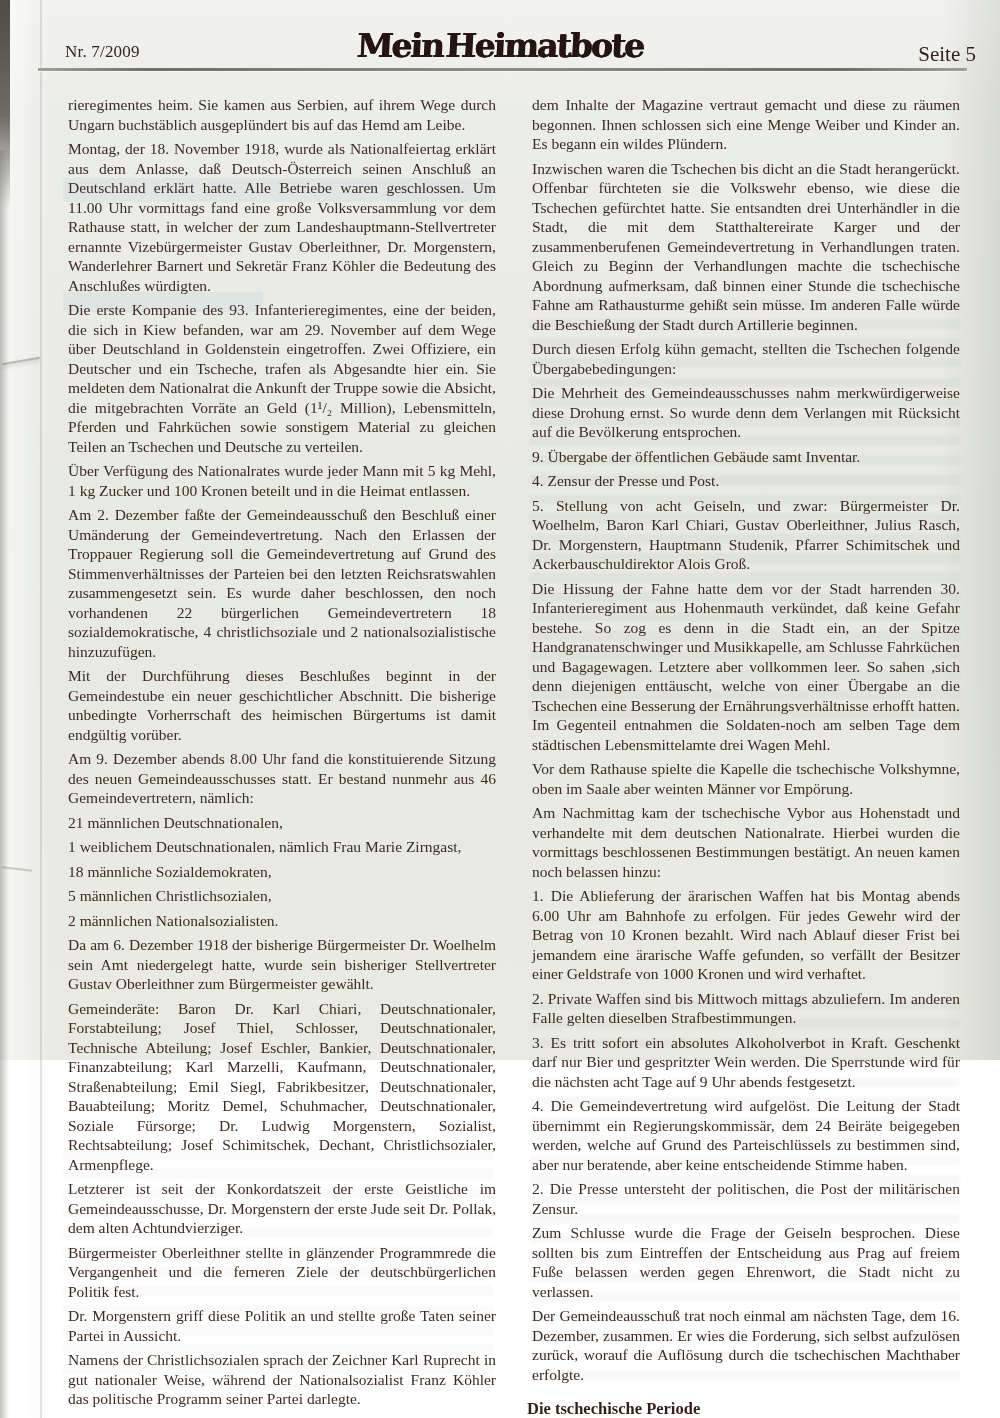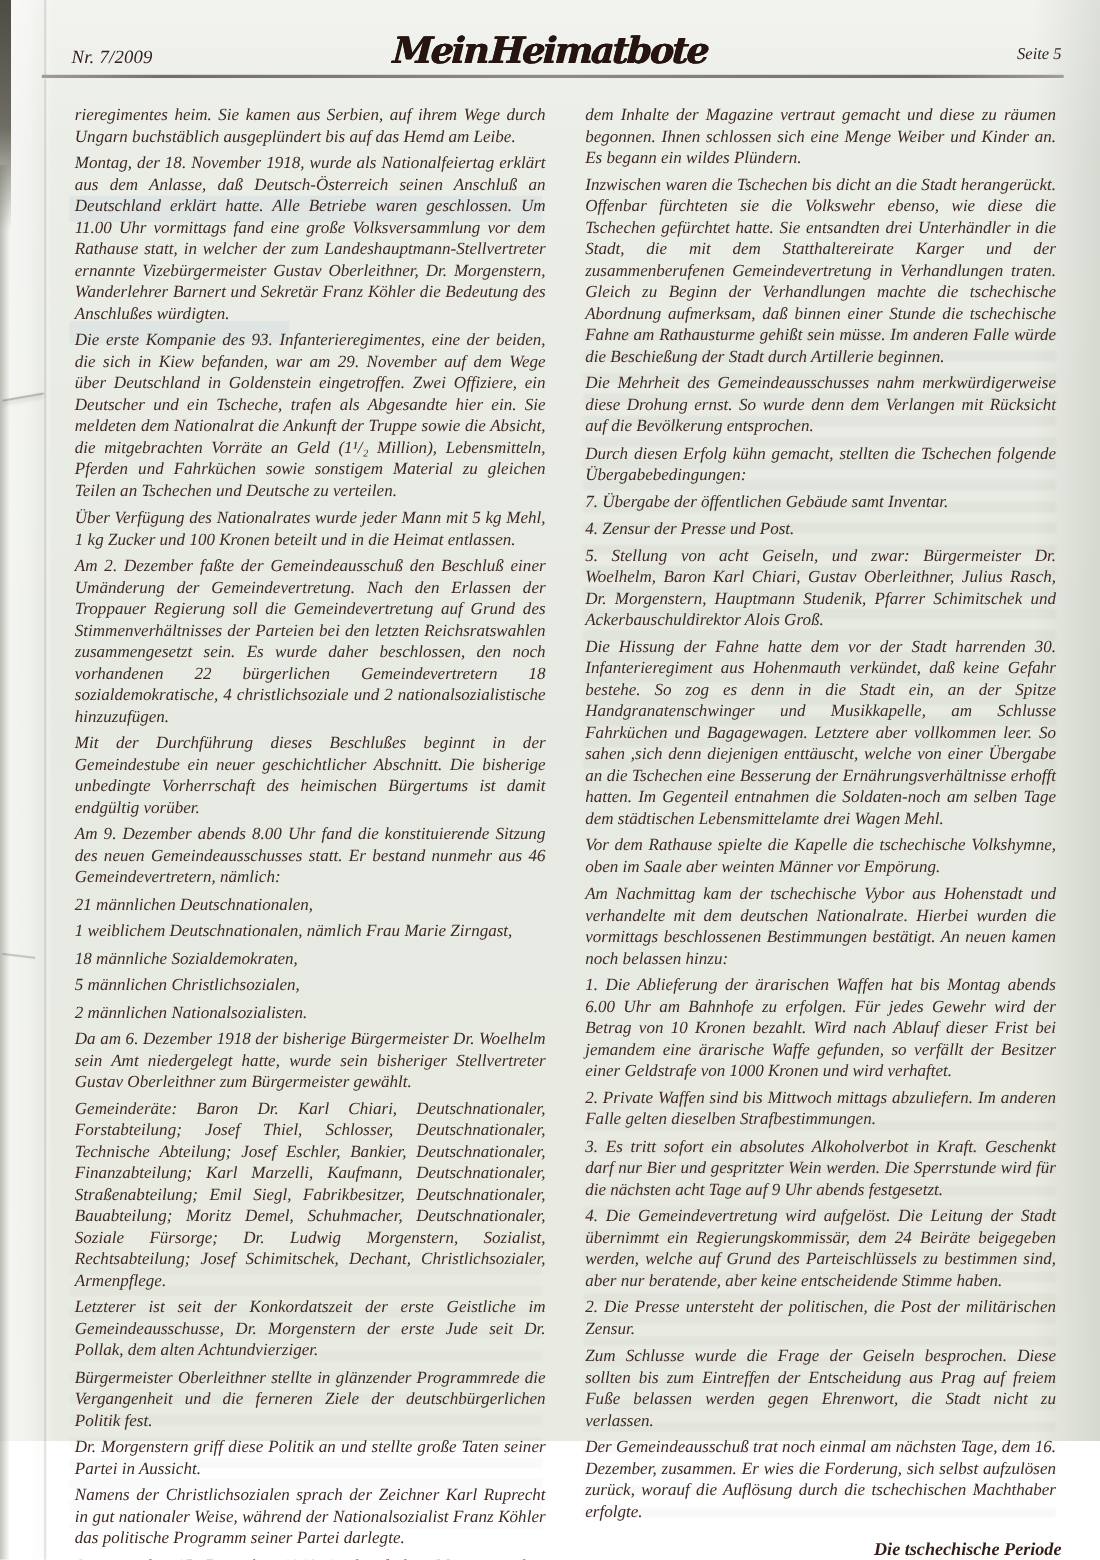--- a/index.html
+++ b/index.html
@@ -6,27 +6,26 @@
     margin: 0;
     padding: 0;
     width: 1000px;
     height: 1418px;
     overflow: hidden;
     font-family: "Liberation Serif", "DejaVu Serif", serif;
   }
   .page {
     position: relative;
     width: 1000px;
-    height: 1310px;
+    height: 1060px;
     color: #3e2a22;
     background:
       linear-gradient(90deg, rgba(255,255,255,0.5) 10px, rgba(255,255,255,0.30) 30px, rgba(255,255,255,0) 48px),
       linear-gradient(90deg, rgba(0,0,0,0) 94%, rgba(110,118,100,0.16) 100%),
       linear-gradient(180deg, #f2f3ef 0%, #ebede7 10%, #e7eae2 50%, #e9ebe3 100%);
-    font-style: italic;
   }
   
   .binding-dark {
     position: absolute; left: 0; top: 0; width: 10px; height: 210px;
     background: linear-gradient(180deg, #4d4c45 0%, #6e6c63 55%, rgba(150,148,138,0) 100%);
     pointer-events: none;
   }
   .binding-soft {
     position: absolute; left: 0; top: 150px; width: 9px; height: 1268px;
     background: linear-gradient(90deg, rgba(120,118,108,0.45), rgba(120,118,108,0));
@@ -70,22 +69,22 @@
   .hp1 { left: 63px; top: 178px; width: 430px; height: 24px; }
   .hp2 { left: 63px; top: 292px; width: 200px; height: 20px; }
 
   
   .header { position: absolute; left: 0; top: 0; width: 1000px; }
   .issue-number {
     position: absolute; left: 65px; top: 42px;
     font-size: 17px; letter-spacing: 0.2px; color: #33231d;
   }
   .page-number {
-    position: absolute; right: 35px; top: 42px;
-    font-size: 15px; color: #33231d;
+    position: absolute; right: 24px; top: 42px;
+    font-size: 21px; color: #33231d;
   }
   .masthead {
     position: absolute; left: 0; top: 26px; width: 1000px;
     text-align: center;
     font-family: "DejaVu Serif", serif;
     font-weight: bold;
     font-size: 33px;
     letter-spacing: -2px;
     word-spacing: -7px;
     color: #261410;
@@ -101,21 +100,21 @@
   
   .column {
     position: absolute; top: 90px; width: 438px;
     font-size: 15.5px; line-height: 19.5px;
     text-align: justify;
   }
   .col-left  { left: 63px;  }
   .col-right { left: 527px; }
   .para { margin: 5px; padding: 0; }
   .para.heading {
-    text-align: right;
+    text-align: left;
     font-weight: bold;
     font-size: 16.5px;
     margin: 15px 0 28px 0;
     color: #331f18;
   }
 </style>
 </head>
 <body>
 
 <div class="page">
@@ -155,23 +154,23 @@
       <p class="para">Gemeinderäte: Baron Dr. Karl Chiari, Deutschnationaler, Forstabteilung; Josef Thiel, Schlosser, Deutschnationaler, Technische Abteilung; Josef Eschler, Bankier, Deutschnationaler, Finanzabteilung; Karl Marzelli, Kaufmann, Deutschnationaler, Straßenabteilung; Emil Siegl, Fabrikbesitzer, Deutschnationaler, Bauabteilung; Moritz Demel, Schuhmacher, Deutschnationaler, Soziale Fürsorge; Dr. Ludwig Morgenstern, Sozialist, Rechtsabteilung; Josef Schimitschek, Dechant, Christlichsozialer, Armenpflege.</p>
       <p class="para">Letzterer ist seit der Konkordatszeit der erste Geistliche im Gemeindeausschusse, Dr. Morgenstern der erste Jude seit Dr. Pollak, dem alten Achtundvierziger.</p>
       <p class="para">Bürgermeister Oberleithner stellte in glänzender Programmrede die Vergangenheit und die ferneren Ziele der deutschbürgerlichen Politik fest.</p>
       <p class="para">Dr. Morgenstern griff diese Politik an und stellte große Taten seiner Partei in Aussicht.</p>
       <p class="para">Namens der Christlichsozialen sprach der Zeichner Karl Ruprecht in gut nationaler Weise, während der Nationalsozialist Franz Köhler das politische Programm seiner Partei darlegte.</p>
       <p class="para">Sonntag, den 15. Dezember 1918, in den frühen Morgenstunden, verbreitete sich das Gerücht, daß sich die Tschechen von allen Seiten über die Felder an die Stadt heranschlichen. Diese Nachricht rief furchtbare Aufregung in der Bevölkerung hervor. Man rief von allen Seiten nach der aus arbeitslosen Heimkehrern aller Waffengattungen gebildeten Volkswehr. Diese aber war bereits benachrichtigt und - in alle Winde zerstoben. Vorher aber hatte sich ein Teil von ihnen mit</p>
     </div>
   <div class="column col-right">
       <p class="para">dem Inhalte der Magazine vertraut gemacht und diese zu räumen begonnen. Ihnen schlossen sich eine Menge Weiber und Kinder an. Es begann ein wildes Plündern.</p>
       <p class="para">Inzwischen waren die Tschechen bis dicht an die Stadt herangerückt. Offenbar fürchteten sie die Volkswehr ebenso, wie diese die Tschechen gefürchtet hatte. Sie entsandten drei Unterhändler in die Stadt, die mit dem Statthaltereirate Karger und der zusammenberufenen Gemeindevertretung in Verhandlungen traten. Gleich zu Beginn der Verhandlungen machte die tschechische Abordnung aufmerksam, daß binnen einer Stunde die tschechische Fahne am Rathausturme gehißt sein müsse. Im anderen Falle würde die Beschießung der Stadt durch Artillerie beginnen.</p>
+      <p class="para">Durch diesen Erfolg kühn gemacht, stellten die Tschechen folgende Übergabebedingungen:</p>
       <p class="para">Die Mehrheit des Gemeindeausschusses nahm merkwürdigerweise diese Drohung ernst. So wurde denn dem Verlangen mit Rücksicht auf die Bevölkerung entsprochen.</p>
-      <p class="para">Durch diesen Erfolg kühn gemacht, stellten die Tschechen folgende Übergabebedingungen:</p>
-      <p class="para">7. Übergabe der öffentlichen Gebäude samt Inventar.</p>
+      <p class="para">9. Übergabe der öffentlichen Gebäude samt Inventar.</p>
       <p class="para">4. Zensur der Presse und Post.</p>
       <p class="para">5. Stellung von acht Geiseln, und zwar: Bürgermeister Dr. Woelhelm, Baron Karl Chiari, Gustav Oberleithner, Julius Rasch, Dr. Morgenstern, Hauptmann Studenik, Pfarrer Schimitschek und Ackerbauschuldirektor Alois Groß.</p>
       <p class="para">Die Hissung der Fahne hatte dem vor der Stadt harrenden 30. Infanterieregiment aus Hohenmauth verkündet, daß keine Gefahr bestehe. So zog es denn in die Stadt ein, an der Spitze Handgranatenschwinger und Musikkapelle, am Schlusse Fahrküchen und Bagagewagen. Letztere aber vollkommen leer. So sahen ,sich denn diejenigen enttäuscht, welche von einer Übergabe an die Tschechen eine Besserung der Ernährungsverhältnisse erhofft hatten. Im Gegenteil entnahmen die Soldaten-noch am selben Tage dem städtischen Lebensmittelamte drei Wagen Mehl.</p>
       <p class="para">Vor dem Rathause spielte die Kapelle die tschechische Volkshymne, oben im Saale aber weinten Männer vor Empörung.</p>
       <p class="para">Am Nachmittag kam der tschechische Vybor aus Hohenstadt und verhandelte mit dem deutschen Nationalrate. Hierbei wurden die vormittags beschlossenen Bestimmungen bestätigt. An neuen kamen noch belassen hinzu:</p>
       <p class="para">1. Die Ablieferung der ärarischen Waffen hat bis Montag abends 6.00 Uhr am Bahnhofe zu erfolgen. Für jedes Gewehr wird der Betrag von 10 Kronen bezahlt. Wird nach Ablauf dieser Frist bei jemandem eine ärarische Waffe gefunden, so verfällt der Besitzer einer Geldstrafe von 1000 Kronen und wird verhaftet.</p>
       <p class="para">2. Private Waffen sind bis Mittwoch mittags abzuliefern. Im anderen Falle gelten dieselben Strafbestimmungen.</p>
       <p class="para">3. Es tritt sofort ein absolutes Alkoholverbot in Kraft. Geschenkt darf nur Bier und gespritzter Wein werden. Die Sperrstunde wird für die nächsten acht Tage auf 9 Uhr abends festgesetzt.</p>
       <p class="para">4. Die Gemeindevertretung wird aufgelöst. Die Leitung der Stadt übernimmt ein Regierungskommissär, dem 24 Beiräte beigegeben werden, welche auf Grund des Parteischlüssels zu bestimmen sind, aber nur beratende, aber keine entscheidende Stimme haben.</p>
       <p class="para">2. Die Presse untersteht der politischen, die Post der militärischen Zensur.</p>

